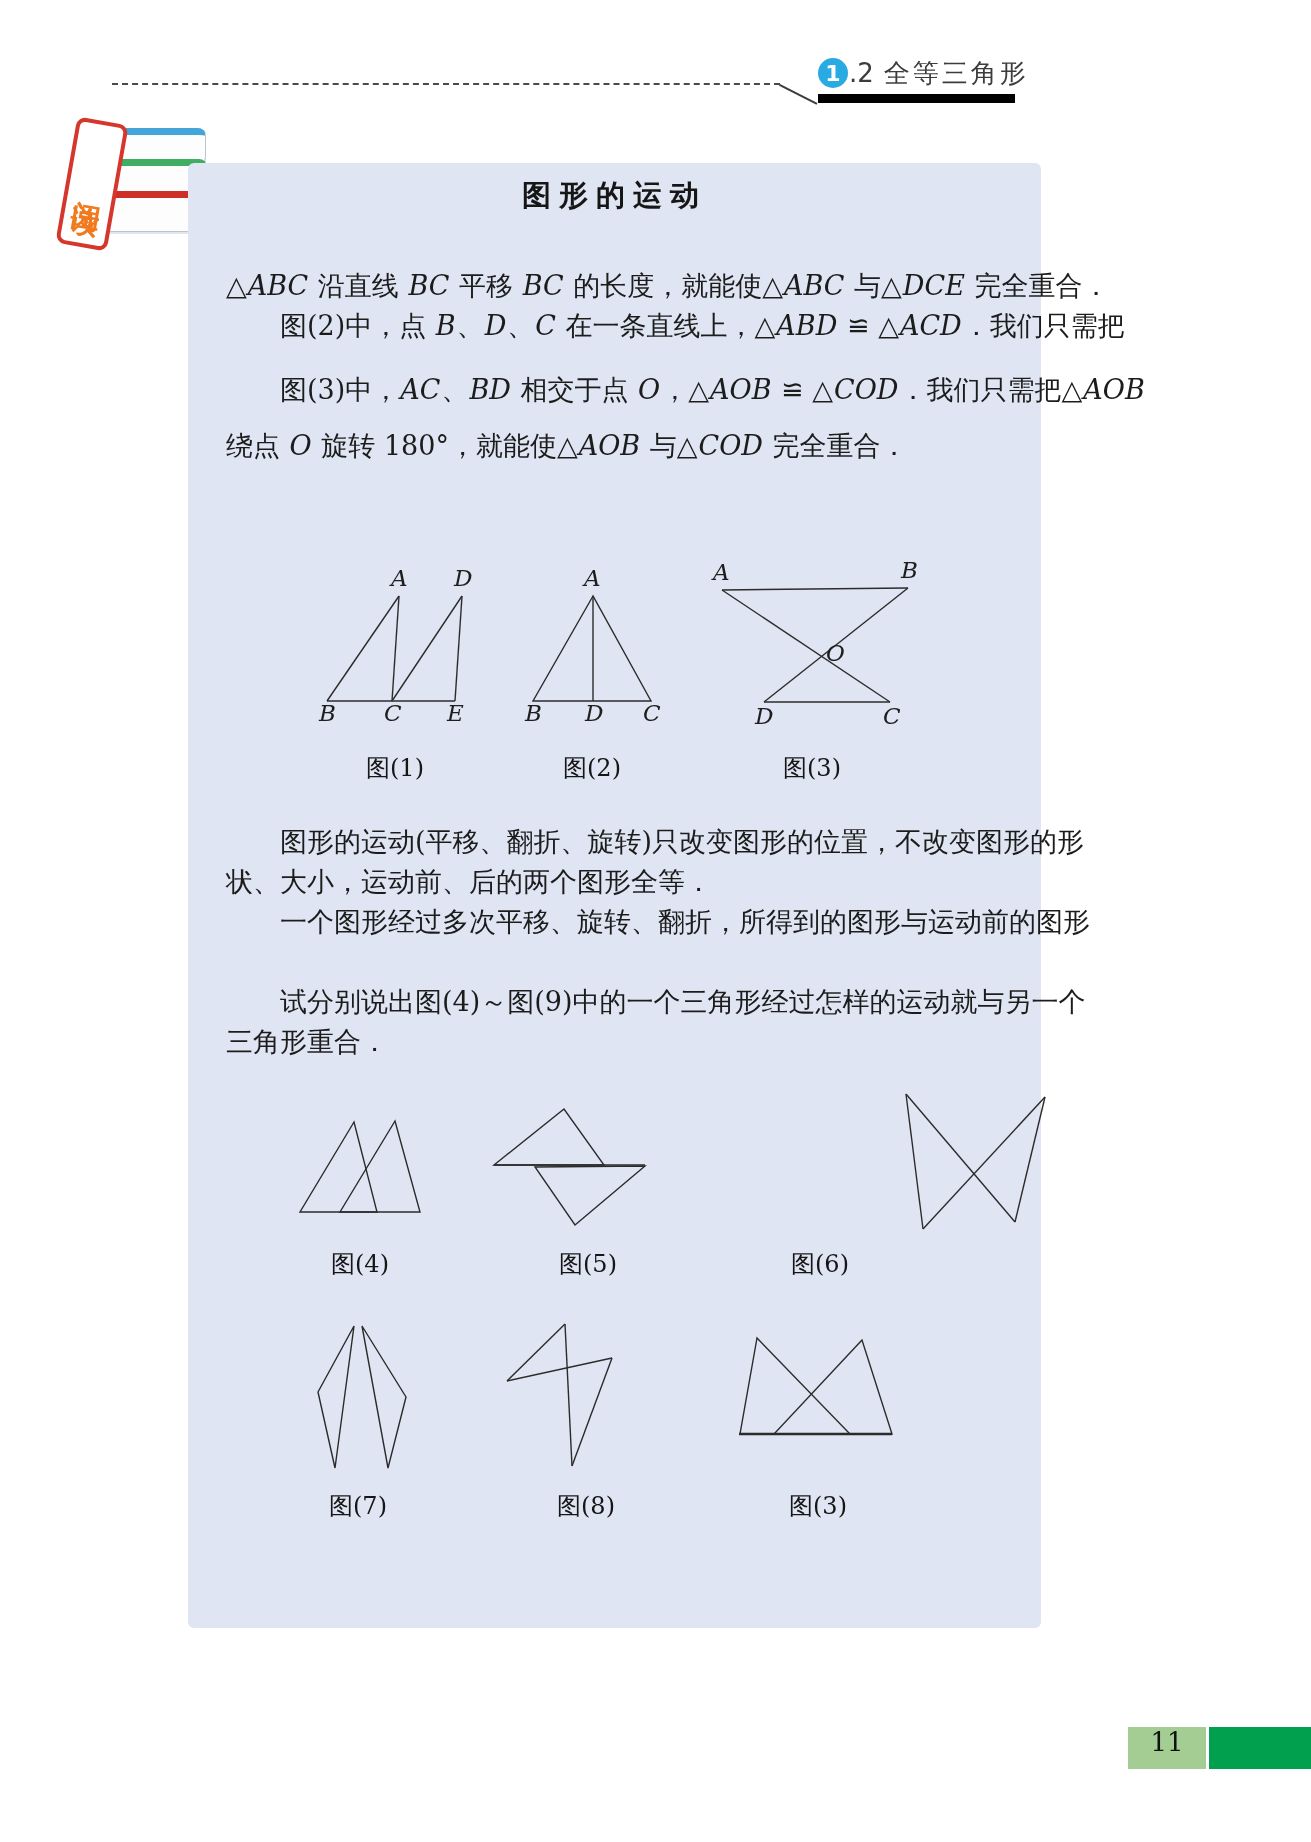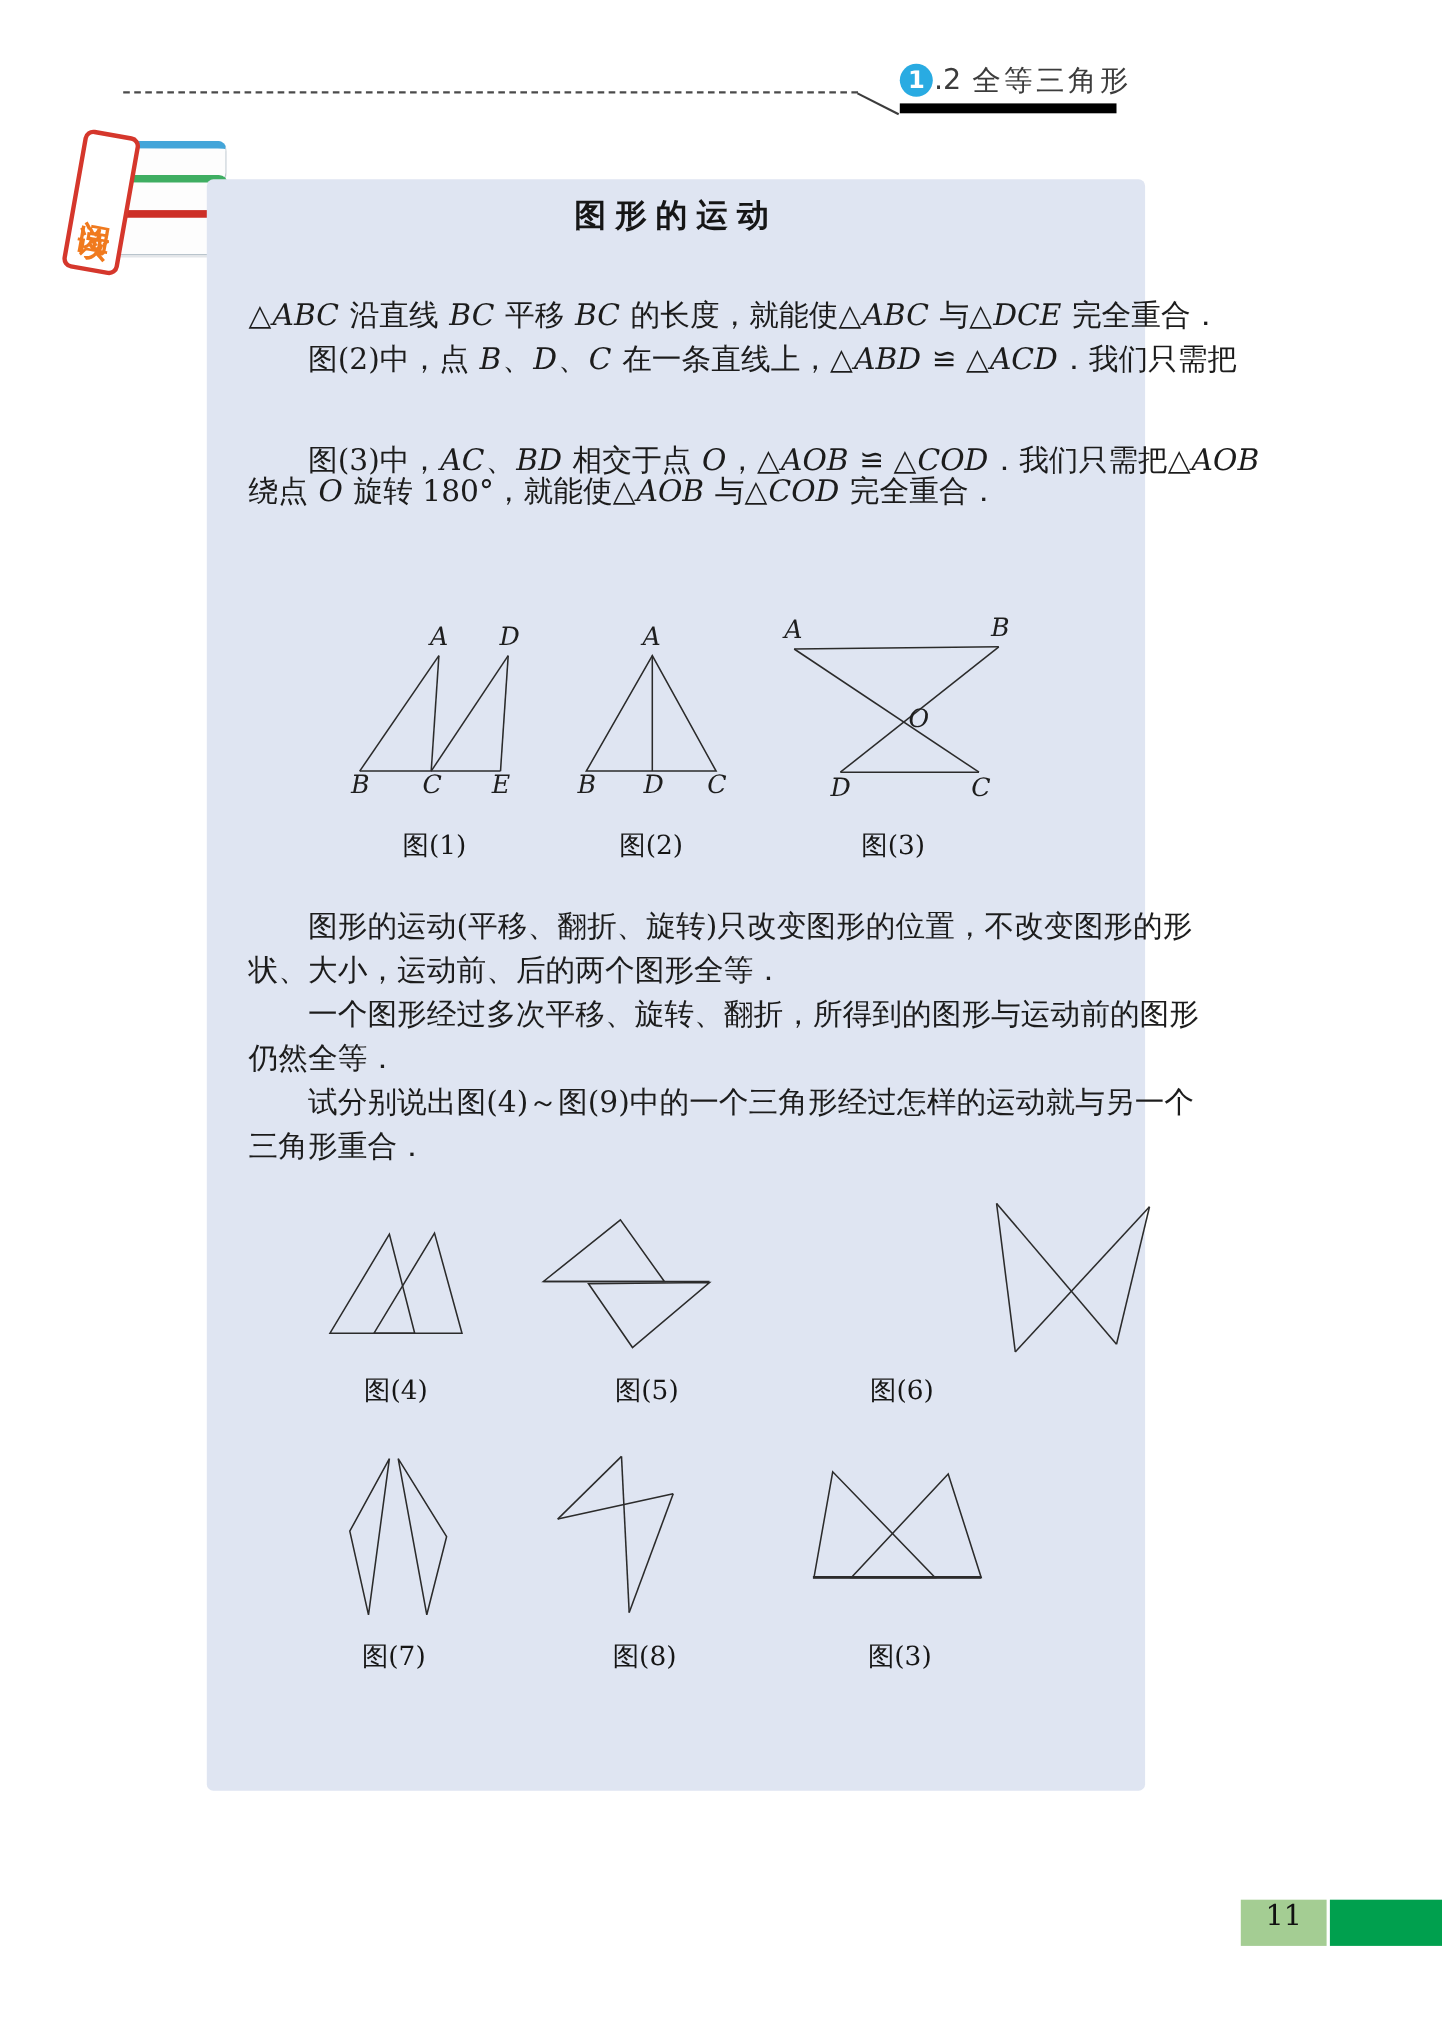--- a/index.html
+++ b/index.html
@@ -71,21 +71,21 @@
     <div class="read-tab">
       <span>阅读</span>
     </div>
   </div>
 
   <div class="blue-box"></div>
   <div class="box-title">图形的运动</div>
 
   <div class="bline" style="top:268px">△<i>ABC</i> 沿直线 <i>BC</i> 平移 <i>BC</i> 的长度，就能使△<i>ABC</i> 与△<i>DCE</i> 完全重合．</div>
   <div class="bline indent" style="top:308px">图(2)中，点 <i>B</i>、<i>D</i>、<i>C</i> 在一条直线上，△<i>ABD</i> ≌ △<i>ACD</i>．我们只需把</div>
-  <div class="bline indent" style="top:400px">图(3)中，<i>AC</i>、<i>BD</i> 相交于点 <i>O</i>，△<i>AOB</i> ≌ △<i>COD</i>．我们只需把△<i>AOB</i></div>
+  <div class="bline indent" style="top:372px">图(3)中，<i>AC</i>、<i>BD</i> 相交于点 <i>O</i>，△<i>AOB</i> ≌ △<i>COD</i>．我们只需把△<i>AOB</i></div>
   <div class="bline" style="top:428px">绕点 <i>O</i> 旋转 180°，就能使△<i>AOB</i> 与△<i>COD</i> 完全重合．</div>
 
   <svg class="fig" style="left:292px;top:568px" width="200" height="160" viewBox="0 0 200 160">
       <line x1="35" y1="133" x2="163" y2="133" stroke="#2b2b2b" stroke-width="1.4"></line>
       <line x1="35" y1="133" x2="107" y2="28" stroke="#2b2b2b" stroke-width="1.4"></line>
       <line x1="107" y1="28" x2="100" y2="133" stroke="#2b2b2b" stroke-width="1.4"></line>
       <line x1="100" y1="133" x2="170" y2="28" stroke="#2b2b2b" stroke-width="1.4"></line>
       <line x1="170" y1="28" x2="163" y2="133" stroke="#2b2b2b" stroke-width="1.4"></line>
       <text x="99" y="18" class="fig-label">A</text>
       <text x="162" y="18" class="fig-label">D</text>
@@ -112,21 +112,20 @@
       <text x="55" y="168" class="fig-label">D</text>
       <text x="183" y="168" class="fig-label">C</text>
     </svg>
   <div class="cap" style="left:395px;top:752px">图(1)</div>
   <div class="cap" style="left:592px;top:752px">图(2)</div>
   <div class="cap" style="left:812px;top:752px">图(3)</div>
 
   <div class="bline indent" style="top:824px">图形的运动(平移、翻折、旋转)只改变图形的位置，不改变图形的形</div>
   <div class="bline" style="top:864px">状、大小，运动前、后的两个图形全等．</div>
   <div class="bline indent" style="top:904px">一个图形经过多次平移、旋转、翻折，所得到的图形与运动前的图形</div>
-  <div class="bline" style="top:944px">仍然全等．</div>
   <div class="bline indent" style="top:984px">试分别说出图(4)～图(9)中的一个三角形经过怎样的运动就与另一个</div>
   <div class="bline" style="top:1024px">三角形重合．</div>
 
   <svg class="fig" style="left:282px;top:1102px" width="160" height="120" viewBox="0 0 160 120">
       <polygon points="72 20 18 110 95 110" fill="none" stroke="#2b2b2b" stroke-width="1.4"></polygon>
       <polygon points="113 19 58 110 138 110" fill="none" stroke="#2b2b2b" stroke-width="1.4"></polygon>
     </svg>
   <svg class="fig" style="left:487px;top:1102px" width="165" height="130" viewBox="0 0 165 130">
       <polygon points="7 63 77 7 117 63" fill="none" stroke="#2b2b2b" stroke-width="1.4"></polygon>
       <polygon points="48 65 158 64 88 123" fill="none" stroke="#2b2b2b" stroke-width="1.4"></polygon>

